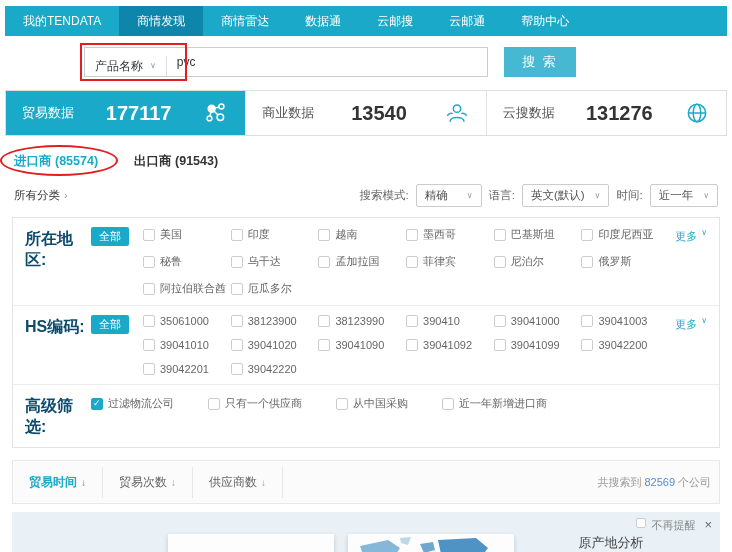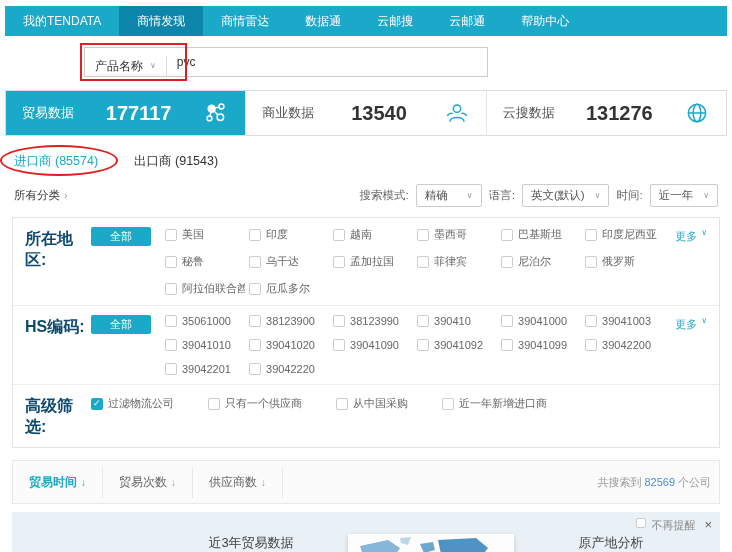--- a/index.html
+++ b/index.html
@@ -29,38 +29,38 @@
   .stat { flex:1; display:flex; align-items:center; padding:0 16px; border-right:1px solid #e5e5e5; cursor:pointer; }
   .stat:last-child { border-right:none; }
   .s-label { font-size:13px; color:#555; }
   .s-value { font-size:20px; font-weight:bold; color:#333; margin:0 auto; }
   .s-icon { width:26px; height:26px; flex-shrink:0; }
   .stat.teal { background:#1ba9c9; }
   .stat.teal .s-label, .stat.teal .s-value { color:#fff; }
 
   
   .tabs { display:flex; gap:36px; padding:17px 14px 8px; }
-  .tab { font-size:12.5px; font-weight:normal; color:#333; position:relative; cursor:pointer;text-align:center; }
+  .tab { font-size:12.5px; font-weight:bold; color:#333; position:relative; cursor:pointer;text-align:center; }
   .tab.active { color:#1ba9c9; }
   .annot-ellipse { position:absolute; left:-14px; top:-8px; width:118px; height:31px; border:2px solid #e02020; border-radius:50%; pointer-events:none; z-index:5; }
 
   
   .meta-row { display:flex; align-items:center; padding:6px 14px 10px; font-size:11.5px; color:#666; }
   .all-cats { color:#333; cursor:pointer; }
   .all-cats .gt { color:#999; margin-left:4px; font-size:11px; }
   .meta-selects { margin-left:auto; display:flex; align-items:center; gap:7px; }
   .meta-label { color:#666; }
   .mini-select { display:inline-flex; align-items:center; justify-content:space-between; gap:10px; border:1px solid #ccc; border-radius:2px; padding:3px 8px; color:#555; min-width:66px; cursor:pointer; background:#fff; }
 
   
   .filter-box { margin:0 12px; border:1px solid #e3e3e3; }
   .f-row { display:flex; padding:9px 12px; border-bottom:1px solid #ececec; align-items:flex-start; }
   .f-row:last-child { border-bottom:none; }
   .f-label { width:66px; font-size:16px; font-weight:bold; color:#0c4a6e; flex-shrink:0; padding-top:2px; }
-  .all-btn { background:#1ba9c9; color:#fff; font-size:11px; padding:2px 19px; border-radius:2px; border:none; margin-right:14px; flex-shrink:0; cursor:pointer; font-family:inherit; }
+  .all-btn { background:#1ba9c9; color:#fff; font-size:11px; padding:2px 8px; border-radius:2px; border:none; margin-right:14px; flex-shrink:0; cursor:pointer; font-family:inherit; }
   .opt-grid { flex:1; display:grid; grid-template-columns:repeat(6,1fr); row-gap:12px; column-gap:4px; }
   .cb-item { display:flex; align-items:center; gap:5px; font-size:11px; color:#666; cursor:pointer; white-space:nowrap; overflow:hidden; }
   .cb { width:12px; height:12px; border:1px solid #ccc; border-radius:2px; background:#fff; flex-shrink:0; position:relative; }
   .cb.checked { background:#1ba9c9; border-color:#1ba9c9; }
   .cb.checked::after { content:"✓"; color:#fff; font-size:9px; position:absolute; left:1px; top:-1px; }
   .more-link { color:#2ba7c9; font-size:11px; margin-left:10px; white-space:nowrap; cursor:pointer; flex-shrink:0; display:flex; align-items:flex-start; gap:4px; padding-top:2px; }
   .adv-opts { display:flex; gap:34px; flex:1; padding-top:2px; }
 
   
   .sort-bar { display:flex; align-items:center; margin:12px 12px 0; border:1px solid #e8e8e8; background:#fbfbfb; height:44px; }
@@ -109,20 +109,21 @@
 
   <div class="search-row">
     <div class="search-box">
       <div class="annot-rect"></div>
       <div class="field-select">
         <span>产品名称</span>
         <span class="chev"></span>
       </div>
       <input class="search-input" type="text" value="pvc" style="">
     </div>
+    <button class="search-btn">搜 索</button>
   </div>
 
   <div class="stats">
     <div class="stat teal">
       <span class="s-label">贸易数据</span>
       <span class="s-value">177117</span>
       <span class="s-icon">
         <svg viewBox="0 0 24 24" width="26" height="26" fill="none" stroke="#fff" stroke-width="1.4">
           <circle cx="8" cy="8" r="3.2" fill="#fff"></circle>
             <circle cx="17" cy="6" r="2.3"></circle>
@@ -373,21 +374,20 @@
       <span>不再提醒</span>
       <span class="close">×</span>
     </div>
     <div class="banner-content">
       <div class="banner-title">
         <div>pvc</div>
         <div>全球贸易分析</div>
       </div>
 
       <div class="b-card">
-        <div class="c-title">近3年贸易数据</div>
         <div class="thumb">
           <div class="axis-y"></div>
           <div class="axis-x"></div>
           <div class="bars">
             <div class="bar" style="height: 34px;"></div>
             <div class="bar" style="height: 25px;"></div>
             <div class="bar" style="height: 41px;"></div>
           </div>
           <div class="mini-table"></div>
         </div>

